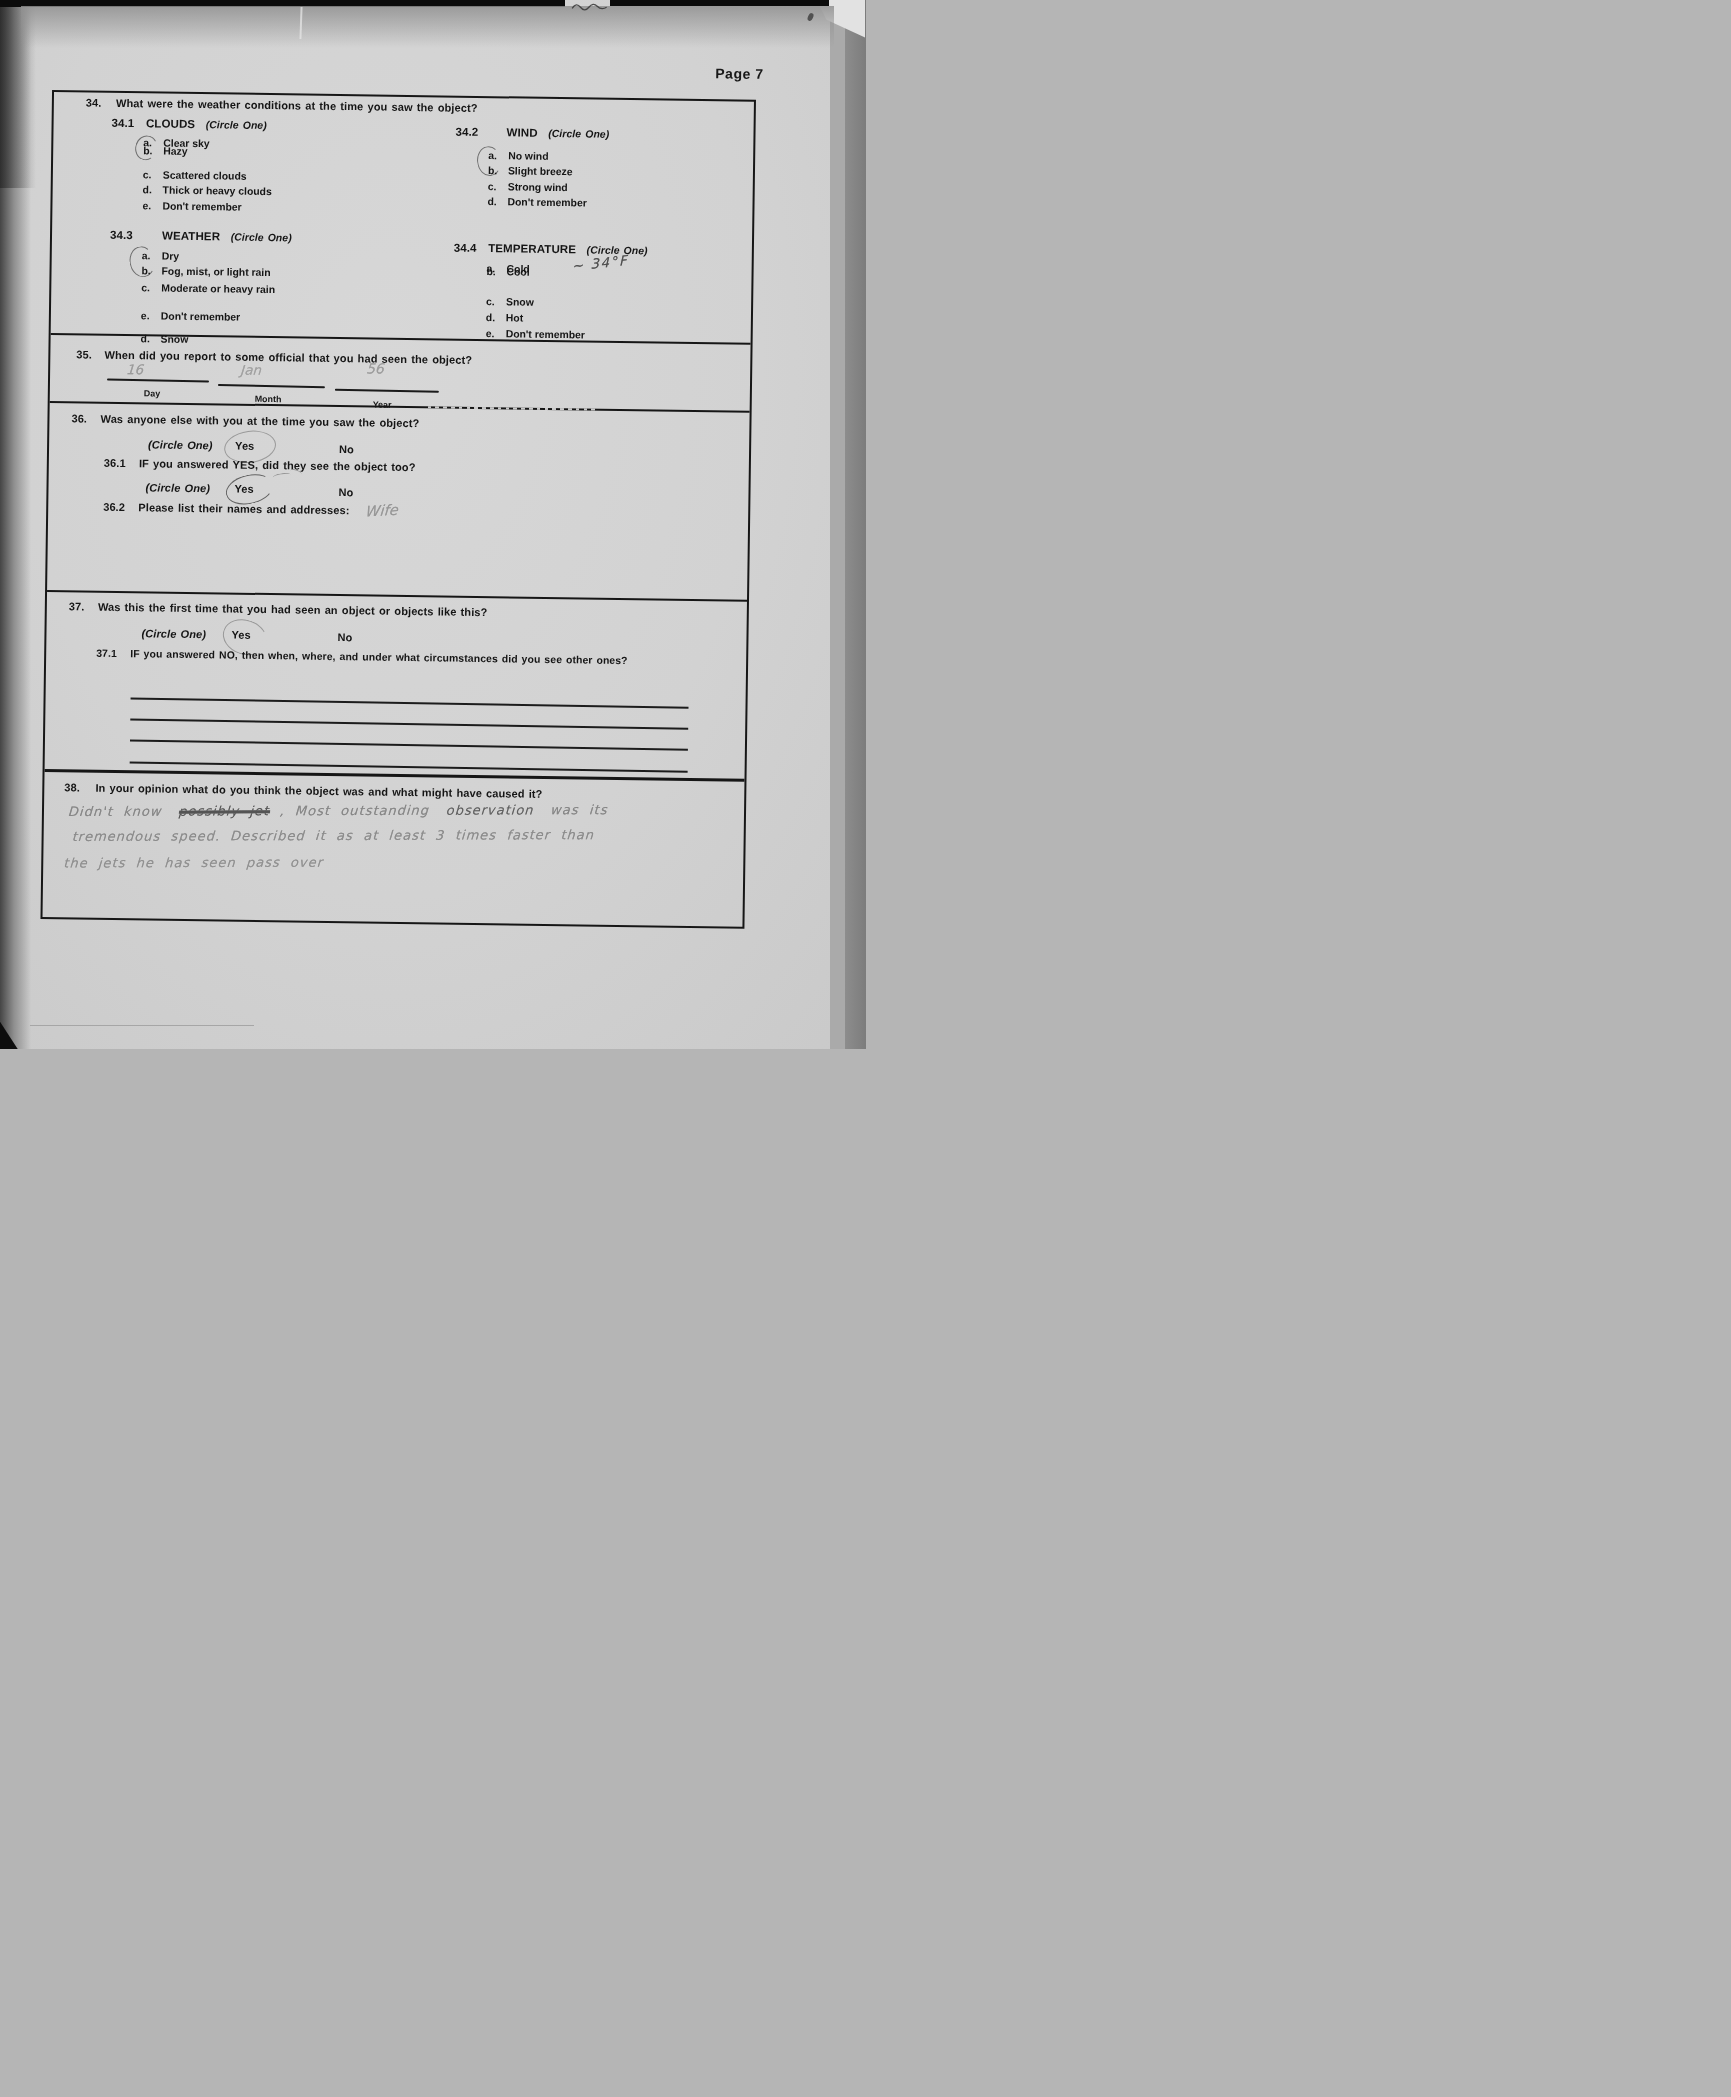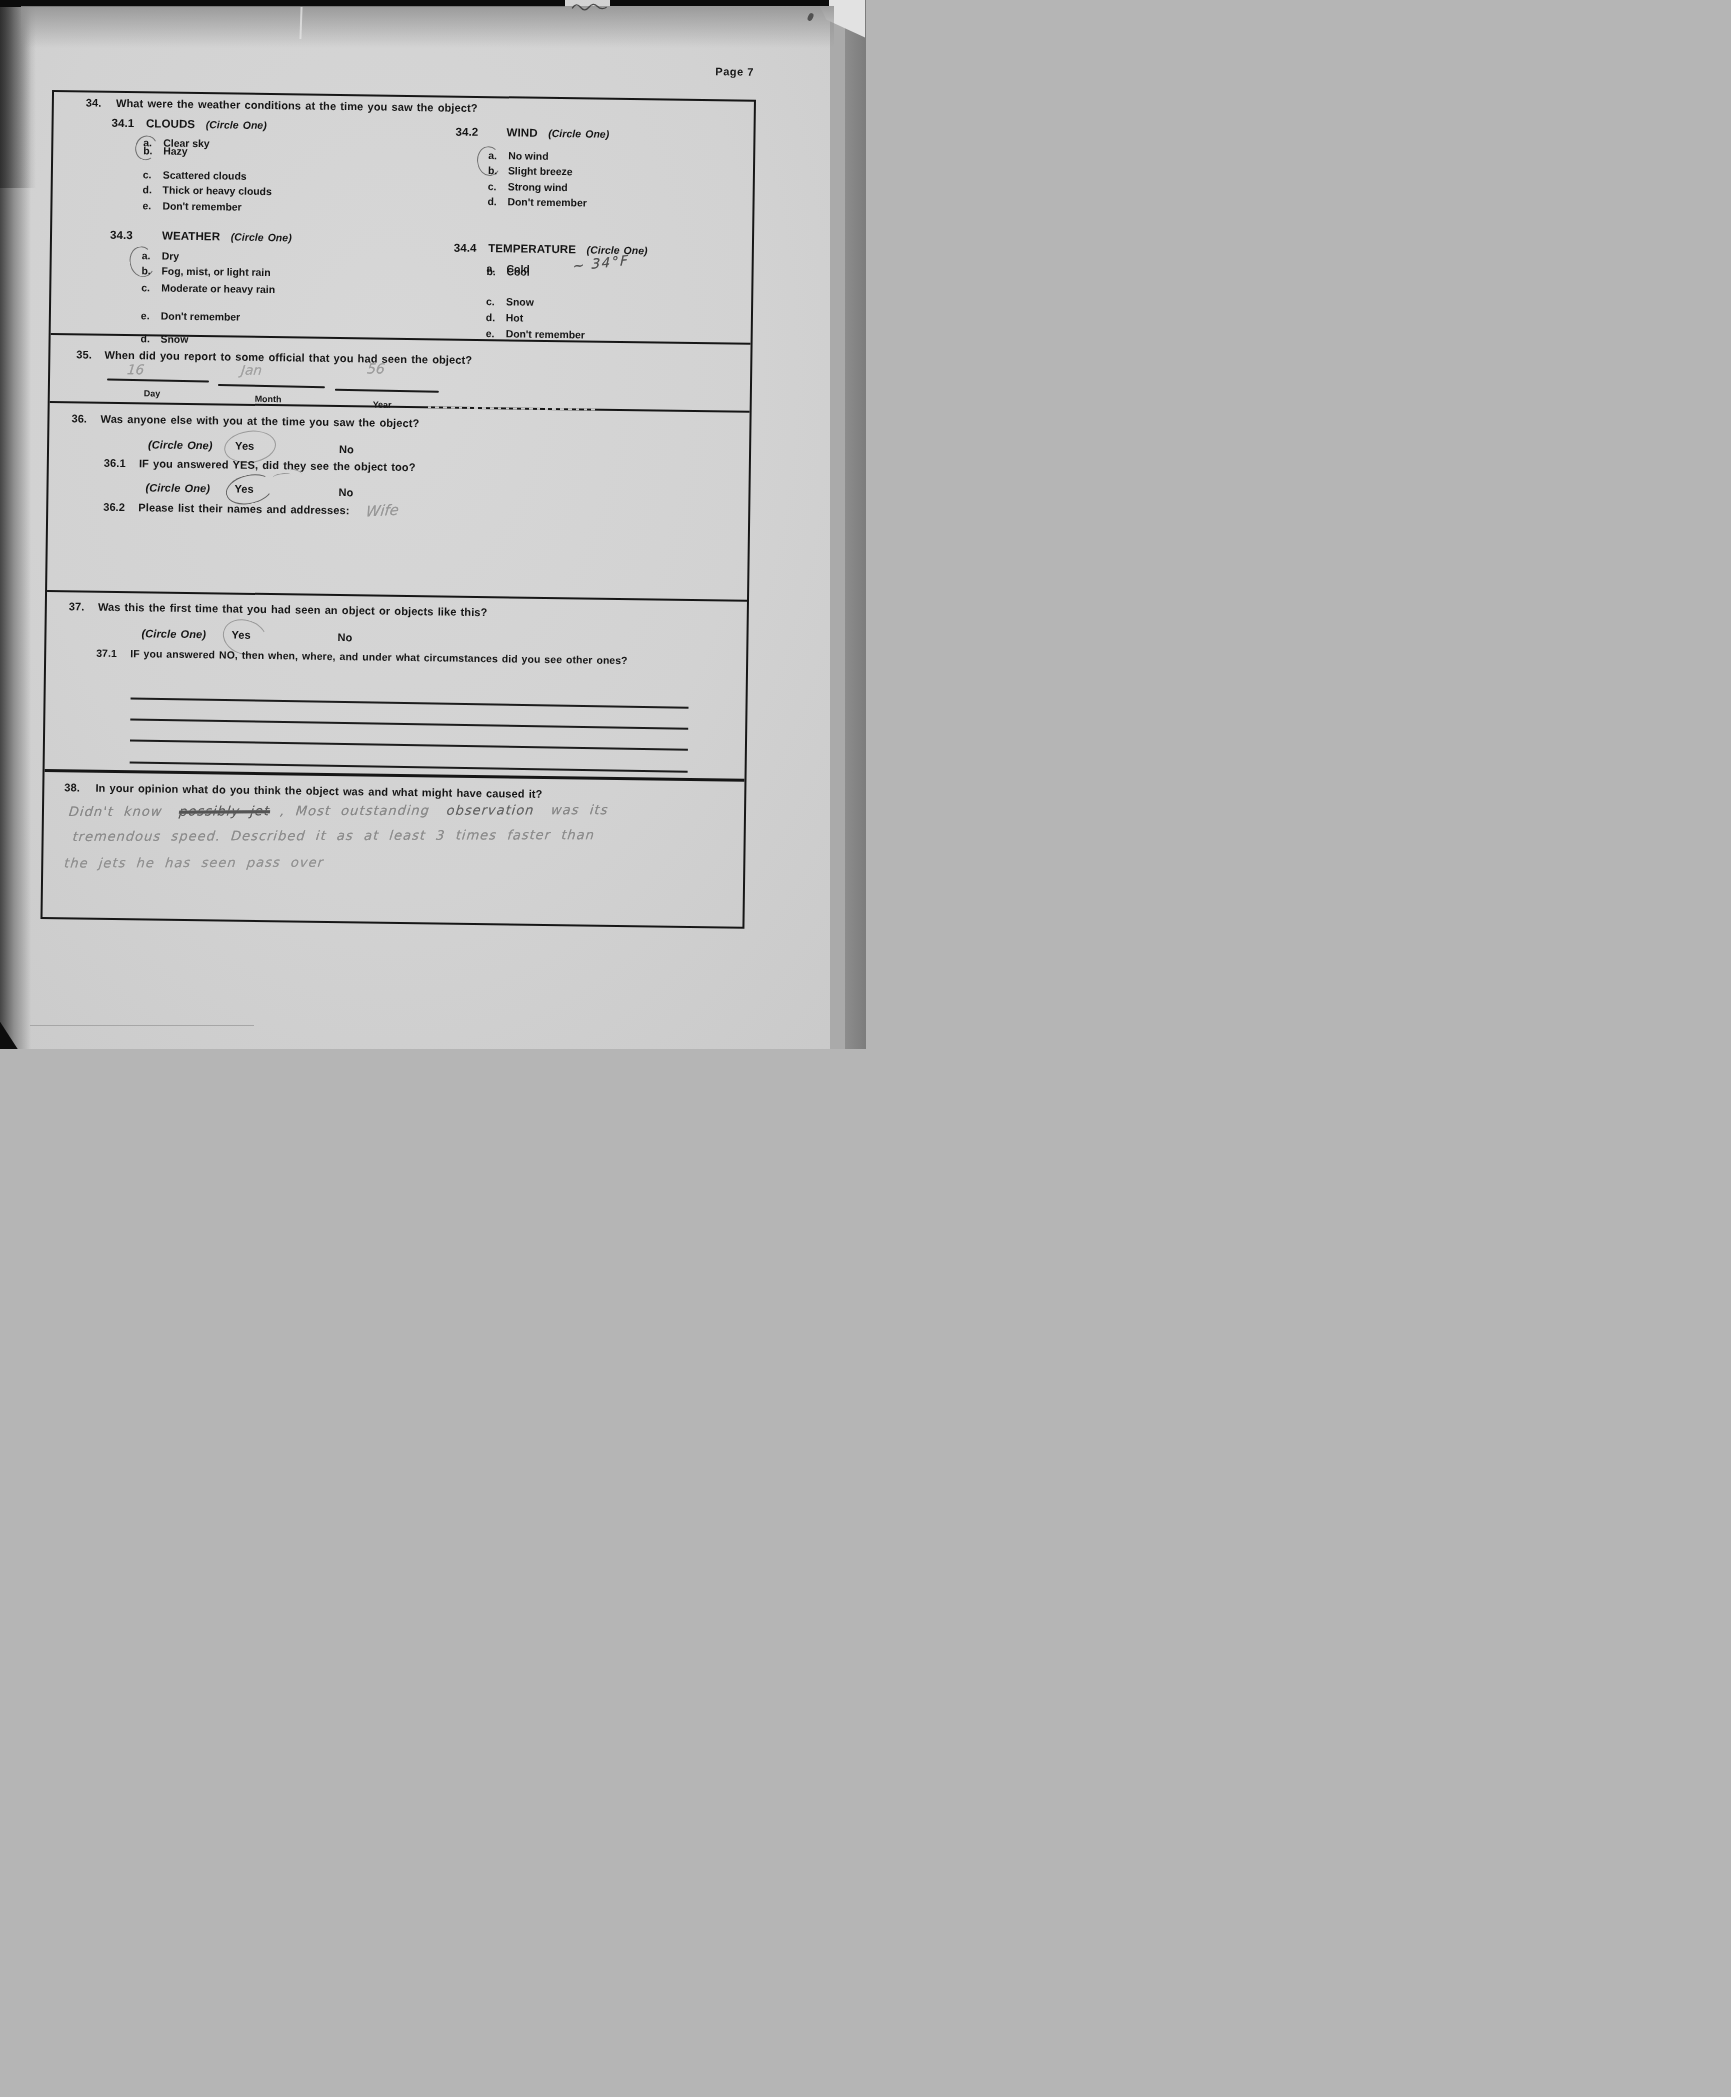--- a/index.html
+++ b/index.html
@@ -24,21 +24,21 @@
              clip-path:polygon(0 12%,100% 100%,0 100%);}
   .scratch-white{position:absolute;left:300px;top:7.3px;width:1.6px;height:32px;background:#e6e6e6;
                  opacity:.75;transform:rotate(2deg);}
   .edge-mark{position:absolute;left:808px;top:12.5px;width:4.7px;height:8.3px;background:#3c3c3c;
              border-radius:45%;transform:rotate(24deg);opacity:.8;}
   .bottom-line{position:absolute;left:30px;top:1025px;width:224px;height:1px;background:#a6a6a6;}
   .squiggle{position:absolute;left:571px;top:0.5px;}
   
   .tilt{position:absolute;left:0;top:0;width:866px;height:1049px;
         transform:rotate(0.8deg);transform-origin:52px 94px;}
-  .page-label{position:absolute;left:715px;top:56px;font-size:11px;font-weight:bold;color:#181818;
+  .page-label{position:absolute;left:715px;top:56px;font-size:14px;font-weight:bold;color:#181818;
               letter-spacing:0.5px;}
   .formbox{position:absolute;left:52px;top:90px;width:704px;height:829px;
            border:2.1px solid #161616;box-sizing:border-box;}
   .div-line{position:absolute;left:0;width:100%;height:2.1px;background:#161616;}
   .div-dashes{position:absolute;left:54%;top:309px;width:24%;height:2.1px;
               background:repeating-linear-gradient(to right,rgba(212,212,212,.95) 0 3.6px,transparent 3.6px 7.8px);}
   
   .t{position:absolute;font-weight:bold;color:#151515;white-space:nowrap;font-size:11px;
      letter-spacing:0.1px;word-spacing:1px;}
   .sub{font-size:11.5px;}

